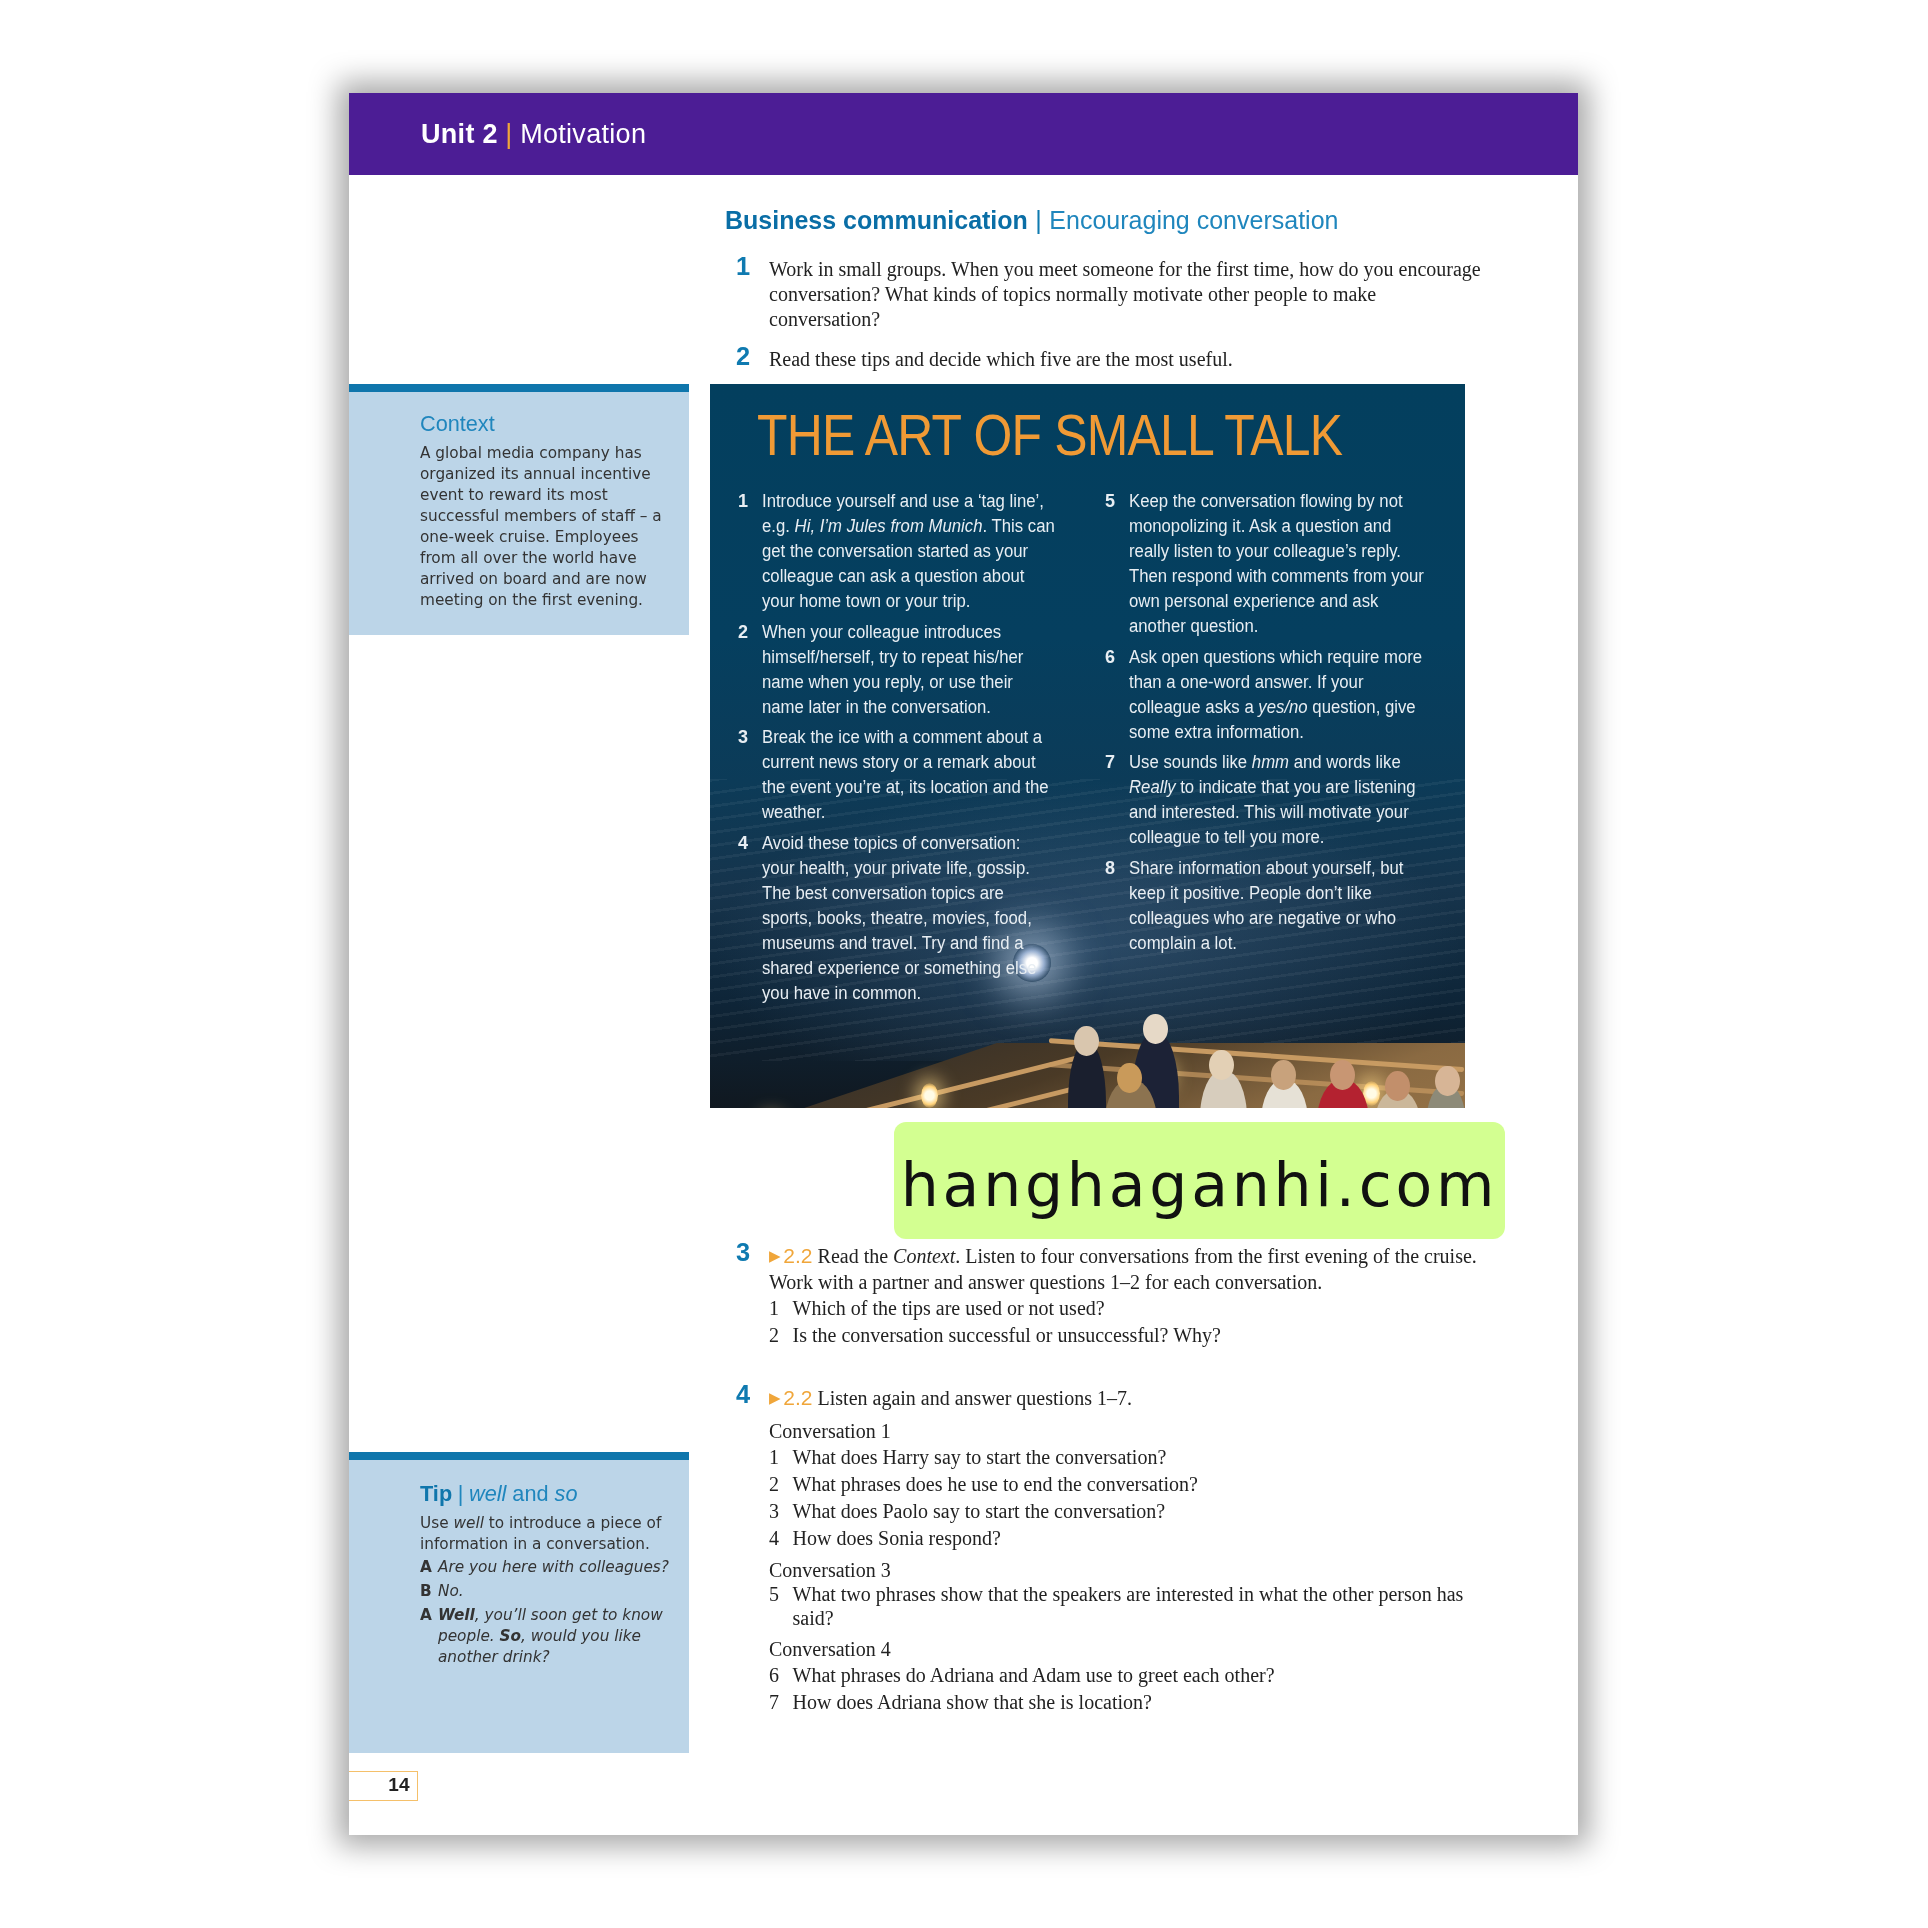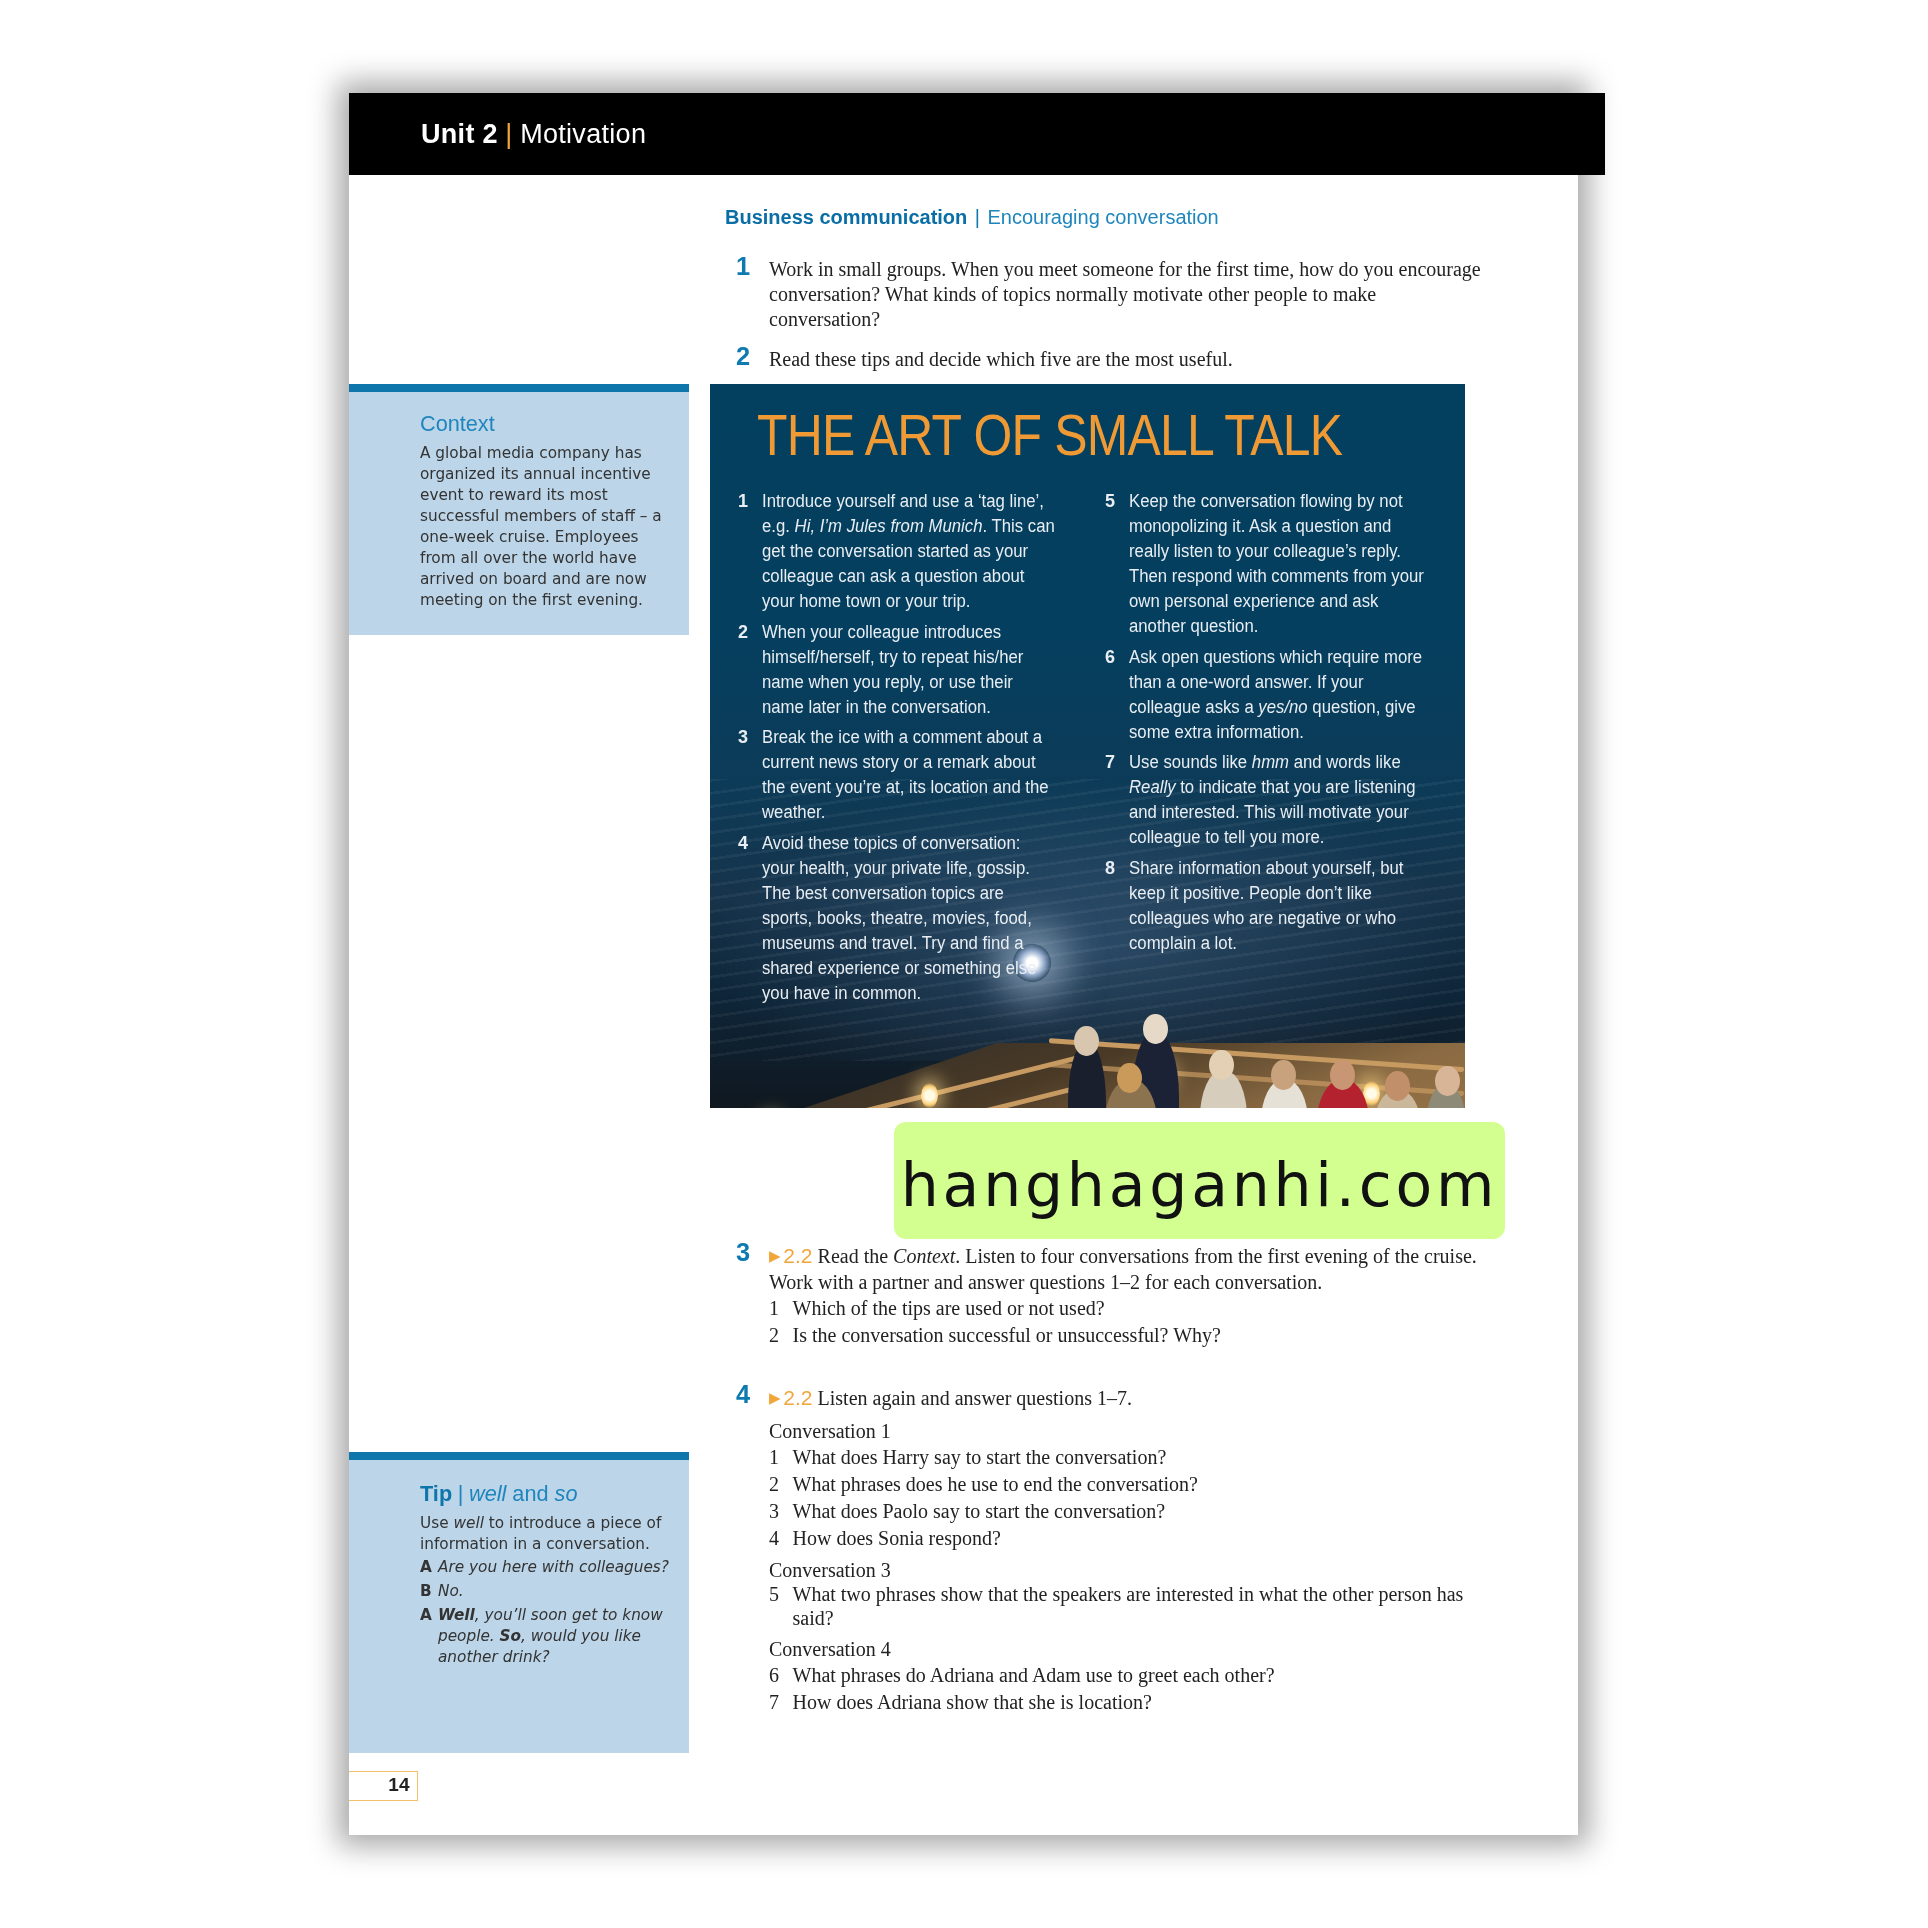--- a/index.html
+++ b/index.html
@@ -8,36 +8,35 @@
     background:#ffffff;
     font-family:"Liberation Sans", sans-serif;
   }
   .page {
     position:absolute; left:349px; top:93px; width:1229px; height:1742px;
     background:#ffffff;
     box-shadow: 0 0 28px 11.3px rgba(0,0,0,0.35);
   }
   .header {
     position:absolute; left:0; top:0; width:100%; height:82px;
-    background:#000000;
-    padding-left:27px;
+    background:#4c1d95;
   }
   .header-title {
     position:absolute; left:72px; top:26px;
     font-family:"Liberation Sans", sans-serif; font-size:27px; color:#ffffff;
     letter-spacing:0.3px; white-space:nowrap;
   }
   .header-title .unit { font-weight:bold; }
   .header-title .sep { color:#f0a63a; margin:0 7.5px; }
   .header-title .topic { font-weight:normal; }
 
   
   .section-title {
     position:absolute; left:376px; top:113px; white-space:nowrap;
-    font-family:"Liberation Sans", sans-serif; font-size:20px; color:#0f7ab0;
+    font-family:"Liberation Sans", sans-serif; font-size:25px; color:#0f7ab0;
   }
   .section-title .bold { font-weight:bold; color:#0a6ea6; }
   .section-title .sep { color:#0f7ab0; margin:0 7.5px; }
   .section-title .sub { color:#1f86bd; }
 
   .exercise {
     position:absolute; left:387px; width:753px;
     font-family:"Liberation Serif", serif; font-size:20px; color:#222;
     line-height:25px;
   }

